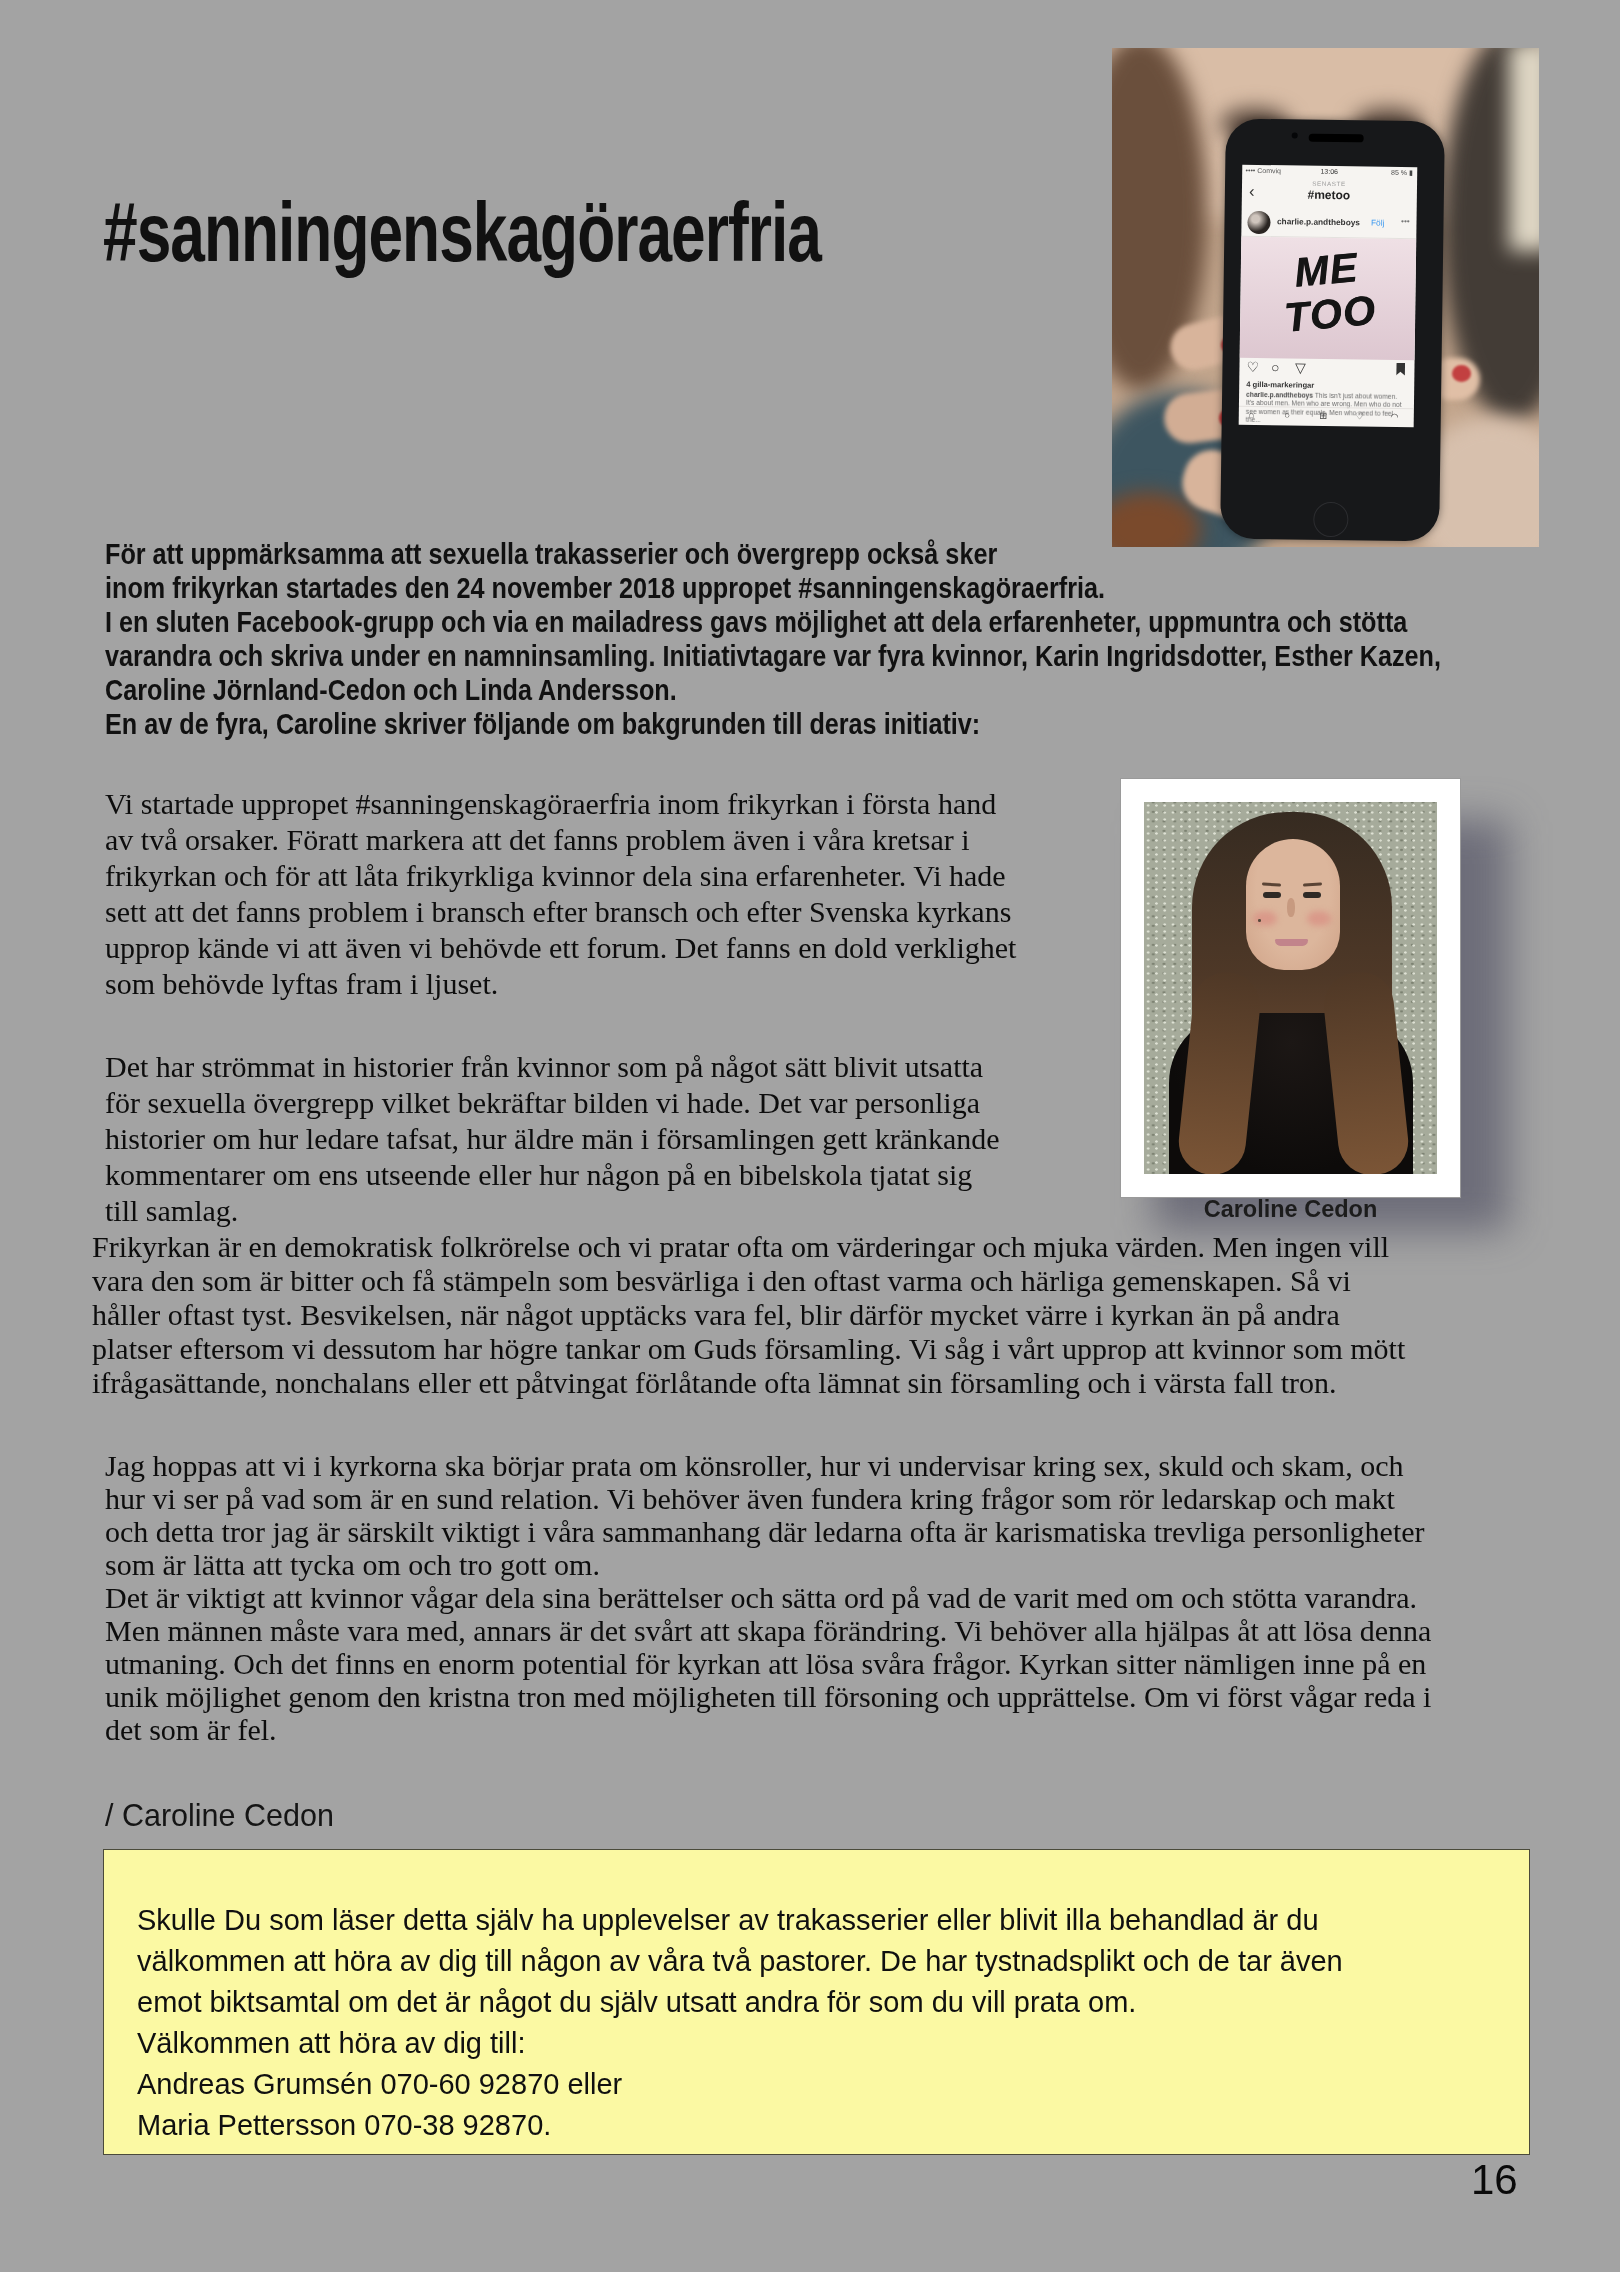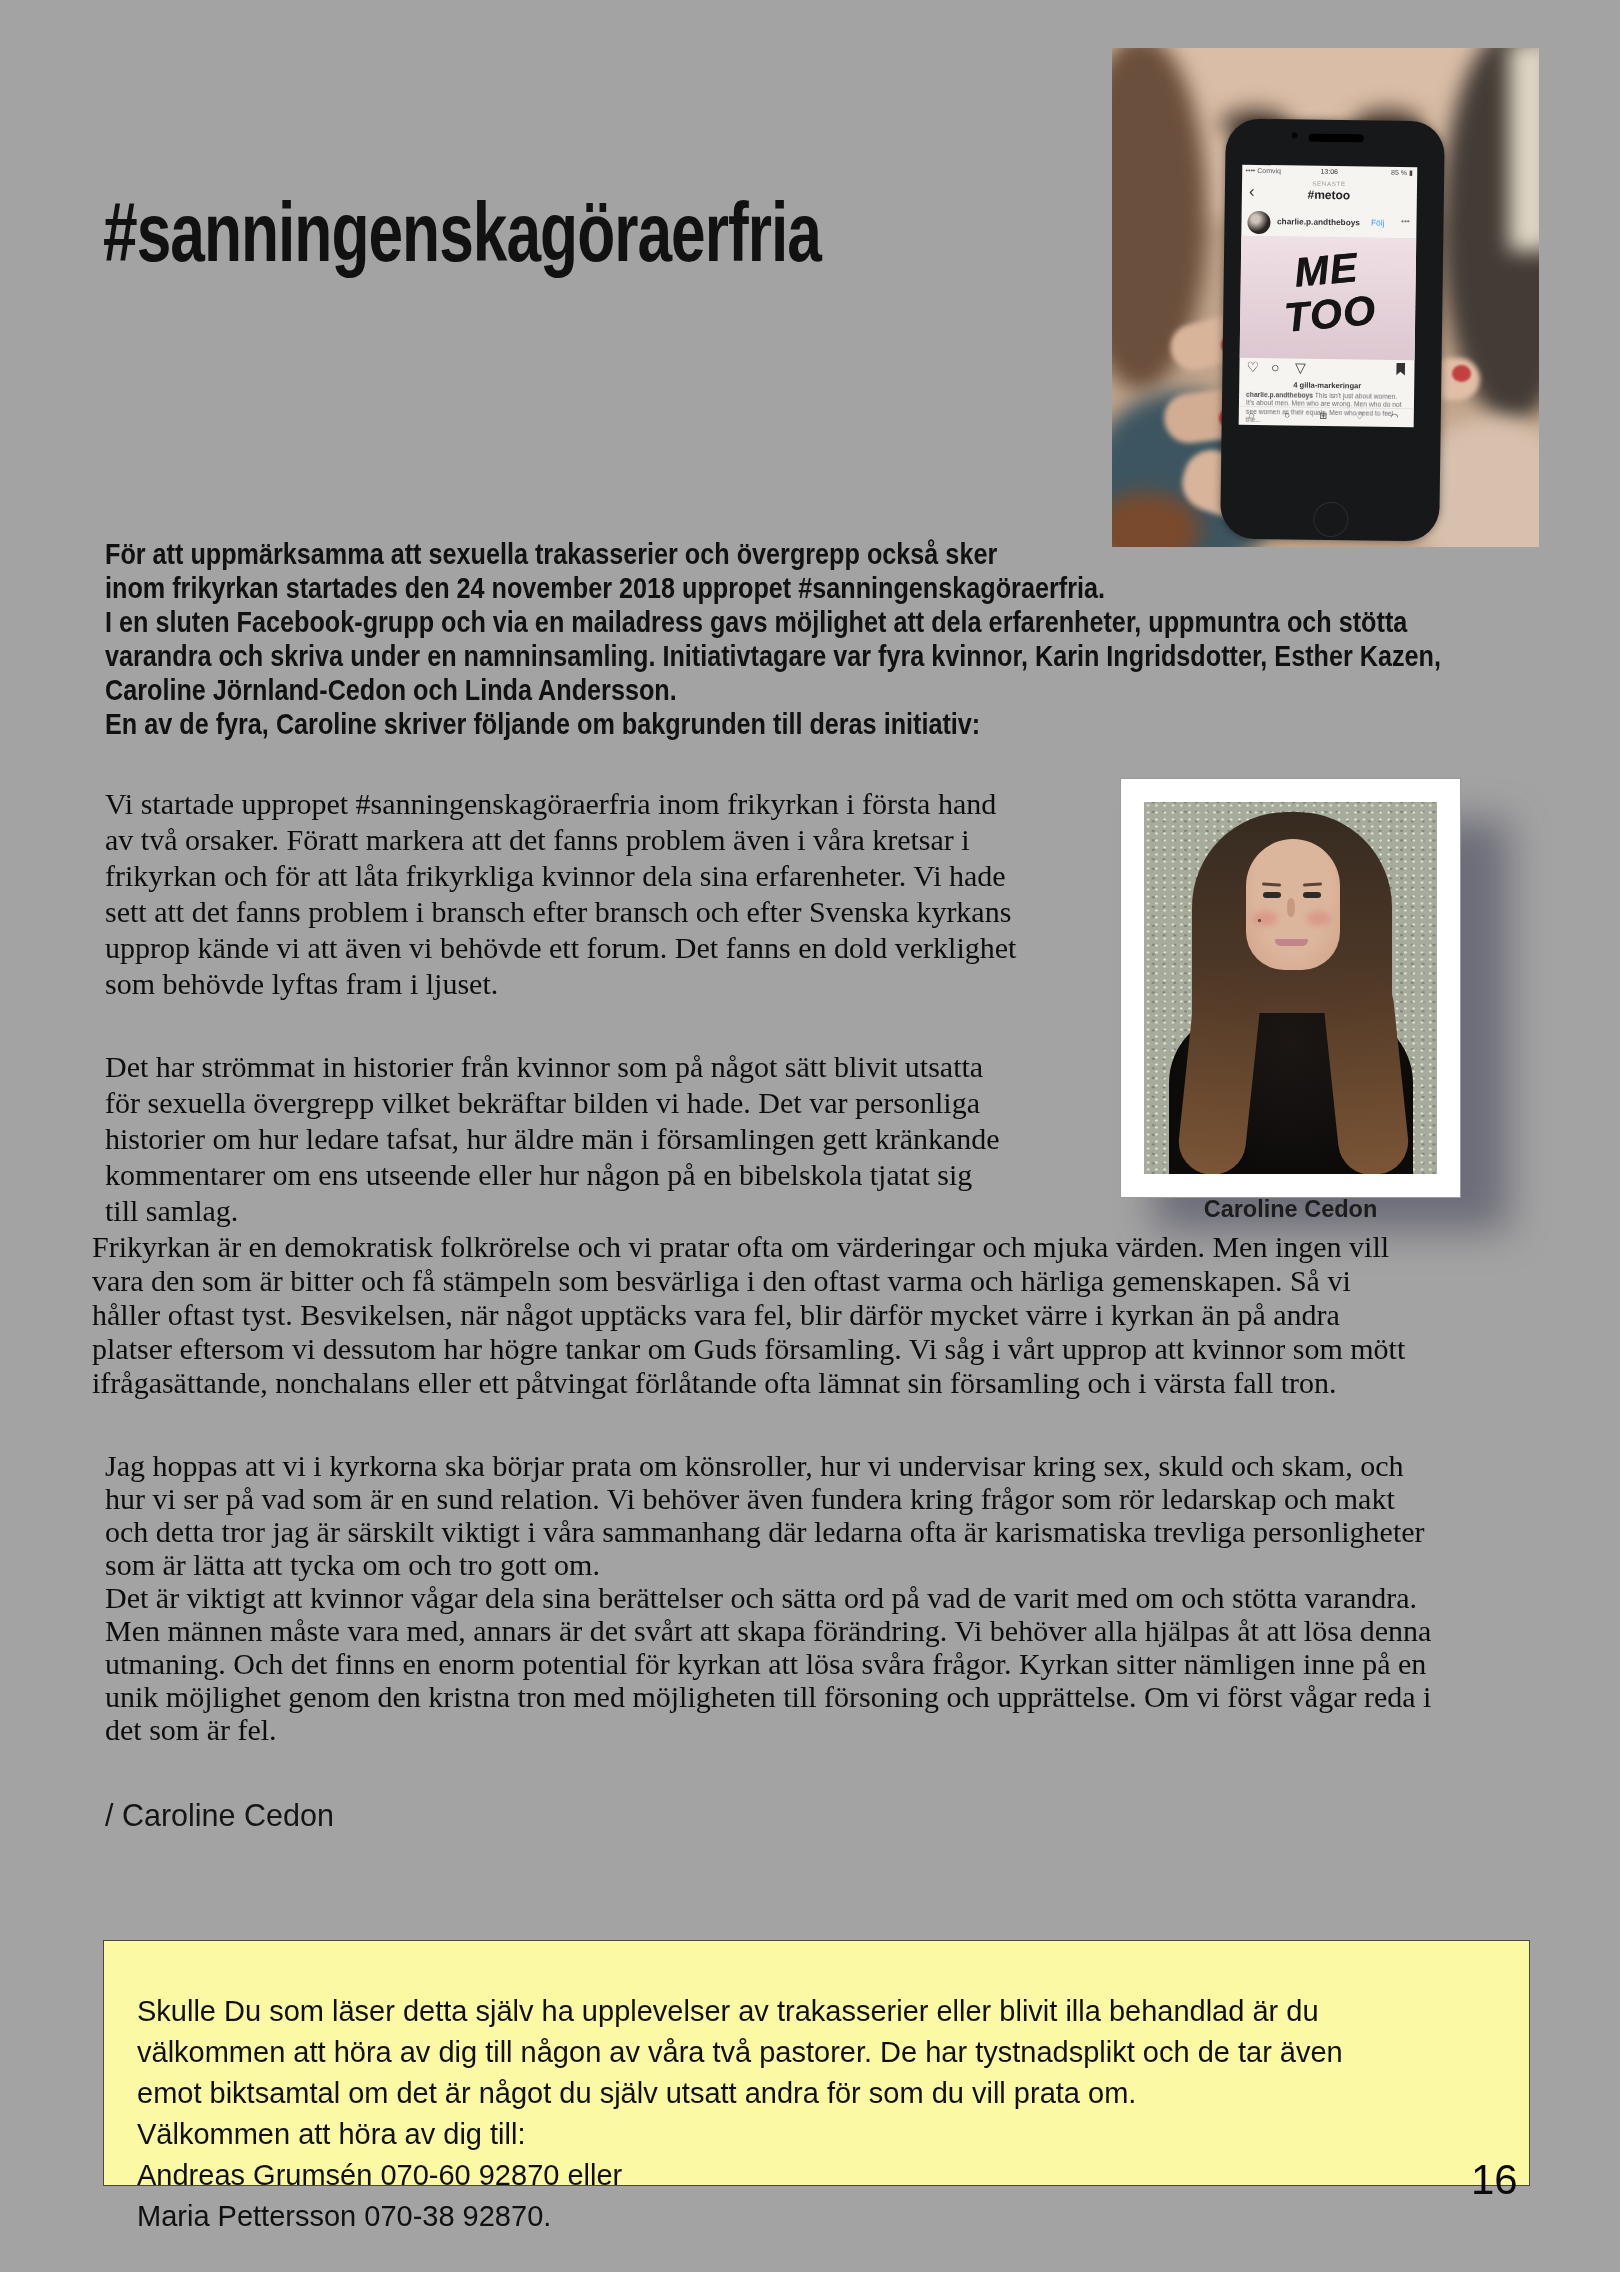--- a/index.html
+++ b/index.html
@@ -18,21 +18,21 @@
   
   .serif{font-family:"Liberation Serif",serif;font-size:30px;color:#0d0d0d;}
   .p1{position:absolute;left:105px;top:786px;width:1003px;line-height:36px;}
   .p2{position:absolute;left:105px;top:1049px;width:1003px;line-height:36px;}
   .p3{position:absolute;left:92px;top:1230px;width:1454px;line-height:34px;}
   .p45{position:absolute;left:105px;top:1449px;width:1454px;line-height:33px;}
 
   .signature{position:absolute;left:105px;top:1798px;font-size:30.5px;color:#151515;}
 
   
-  .contact-box{position:absolute;left:103px;top:1940px;width:1427px;height:246px;
+  .contact-box{position:absolute;left:103px;top:1849px;width:1427px;height:306px;
                background:#fbf9a3;border:1.3px solid #4a4a3a;box-sizing:border-box;
                font-size:29px;line-height:41px;color:#101010;}
   .contact-box .inner{position:absolute;left:33px;top:50px;right:25.4px;}
 
   .pagenum{position:absolute;left:1471px;top:2156px;font-size:42px;color:#0a0a0a;}
 
   
   .photo-metoo{position:absolute;left:1112px;top:48px;width:427px;height:499px;overflow:hidden;
                background:#c2a58c;}
   .blob{position:absolute;filter:blur(10.2px);border-radius:50%;}
@@ -79,21 +79,21 @@
   .artwork{position:absolute;left:0;top:72px;width:175px;height:121px;
            background:linear-gradient(180deg,#efe0e5,#ddc7d0);}
   .metoo-text{position:absolute;left:0;top:10.2px;width:100%;text-align:center;
               font-weight:bold;font-style:italic;font-size:41px;line-height:44px;color:#151515;
               transform:rotate(-6deg);letter-spacing:1.3px;text-shadow:0.6px 0 #151515;}
   .actions{position:absolute;left:0;top:194px;width:100%;height:19px;font-size:14px;color:#333;}
   .ic{position:absolute;top:0;}
   .ic-h{left:7.6px;} .ic-c{left:32px;} .ic-s{left:56px;}
   .bookmark{position:absolute;right:9px;top:1.9px;width:9px;height:12.7px;background:#333;
             clip-path:polygon(0 0,100% 0,100% 100%,50% 70%,0 100%);}
-  .likes{position:absolute;left:7.6px;top:215px;font-size:7.6px;font-weight:bold;color:#333;margin-left:47px;}
+  .likes{position:absolute;left:7.6px;top:215px;font-size:7.6px;font-weight:bold;color:#333;}
   .pcaption{position:absolute;left:7.6px;top:226px;width:160px;font-size:6.7px;line-height:8.3px;
             color:#6d6d6d;filter:blur(0.3px);}
   .pcaption b{color:#4a4a4a;}
   .tabbar{position:absolute;left:0;bottom:2.5px;width:100%;height:15.2px;border-top:0.6px solid #e4e1de;
           font-size:9.5px;color:#444;}
   .tb{position:absolute;top:1.9px;}
   .tb1{left:10.2px;} .tb2{left:46px;} .tb3{left:81px;} .tb4{left:117px;} .tb5{left:152px;}
 
   
   .portrait-shadow{position:absolute;left:1154px;top:820px;width:355px;height:411px;

